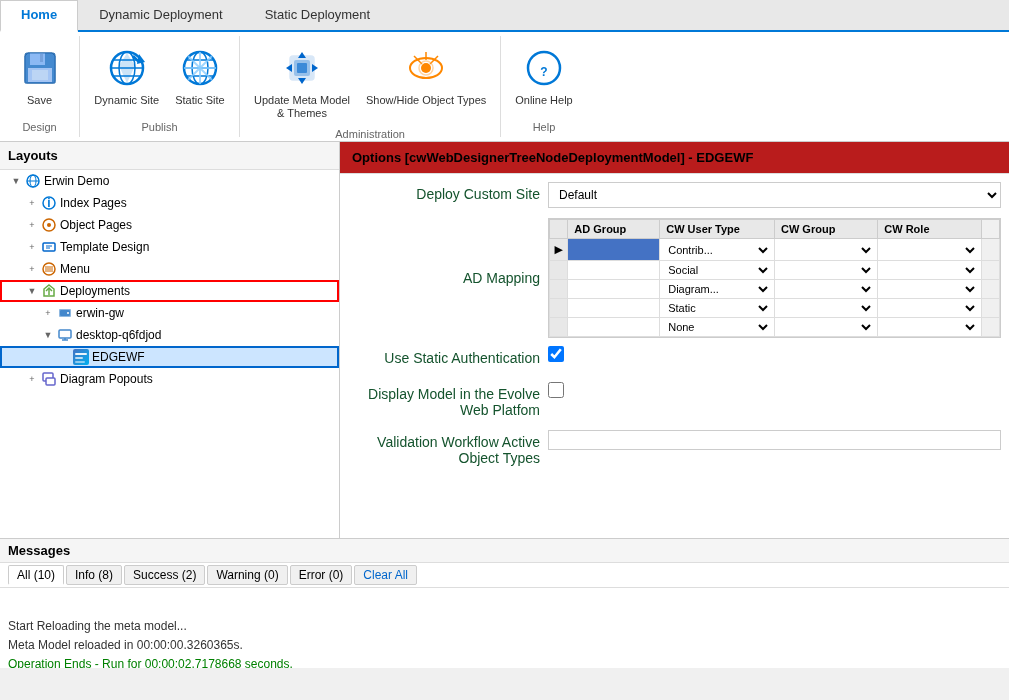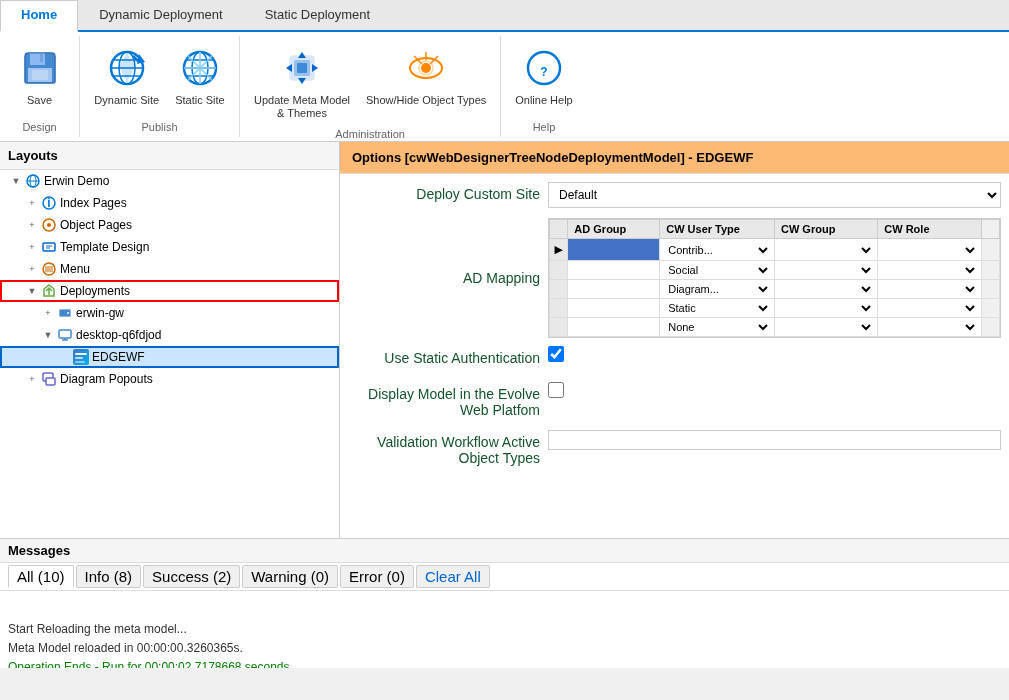--- a/index.html
+++ b/index.html
@@ -137,21 +137,21 @@
     .right-panel {
       flex: 1;
       background: white;
       overflow-y: auto;
       overflow-x: hidden;
     }
     .options-title {
       font-size: 13px;
       font-weight: 600;
       padding: 8px 12px;
-      background: #fdba74;
+      background: #b91c1c;
       border-bottom: 1px solid #ddd;
     }
     .options-form {
       padding: 8px;
     }
     .form-row {
       display: flex;
       align-items: flex-start;
       margin-bottom: 8px;
       min-height: 28px;
@@ -241,21 +241,21 @@
       display: flex;
       align-items: center;
       padding: 2px 8px;
       border-bottom: 1px solid #ddd;
       gap: 2px;
     }
     .msg-tab {
       padding: 2px 8px;
       border: 1px solid #ccc;
       background: #f0f0f0;
-      font-size: 15px;
+      font-size: 12px;
       cursor: pointer;
       border-radius: 2px;
     }
     .msg-tab.active { background: white; border-bottom-color: white; }
     .msg-tab.clear { color: #0066cc; background: #f0f0f0; }
     .messages-content {
       flex: 1;
       overflow-y: auto;
       padding: 4px 8px;
       font-size: 12px;

